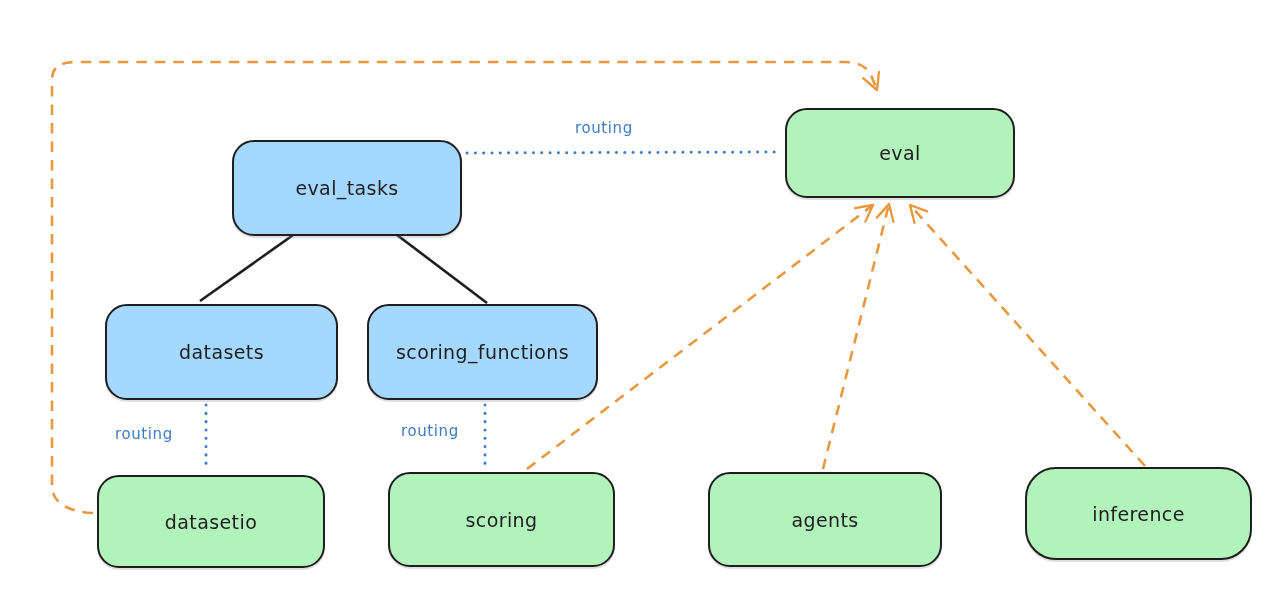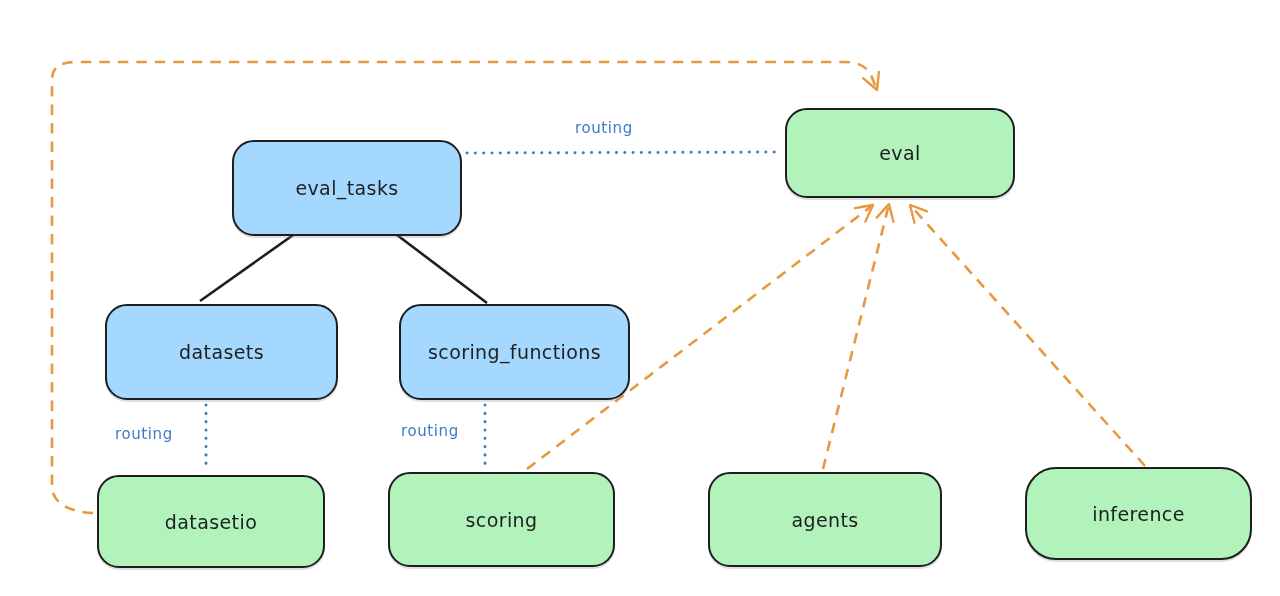--- a/index.html
+++ b/index.html
@@ -83,21 +83,21 @@
   </svg>
 
   <div class="node node-resource" style="left:232px; top:106px; width:230px; height:96px;margin-top:34px;">
     <span>eval_tasks</span>
   </div>
 
   <div class="node node-resource" style="left:105px; top:304px; width:233px; height:96px;">
     <span>datasets</span>
   </div>
 
-  <div class="node node-resource" style="left:399px; top:304px; width:231px; height:96px;">
+  <div class="node node-resource" style="left:367px; top:304px; width:231px; height:96px;">
     <span>scoring_functions</span>
   </div>
 
   <div class="node node-api" style="left:785px; top:108px; width:230px; height:90px;align-items:center;">
     <span>eval</span>
   </div>
 
   <div class="node node-api" style="left:97px; top:475px; width:228px; height:93px;">
     <span>datasetio</span>
   </div>

